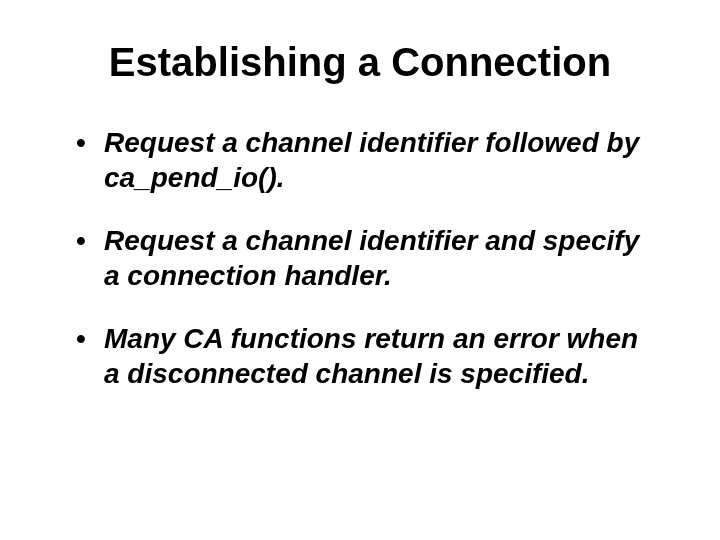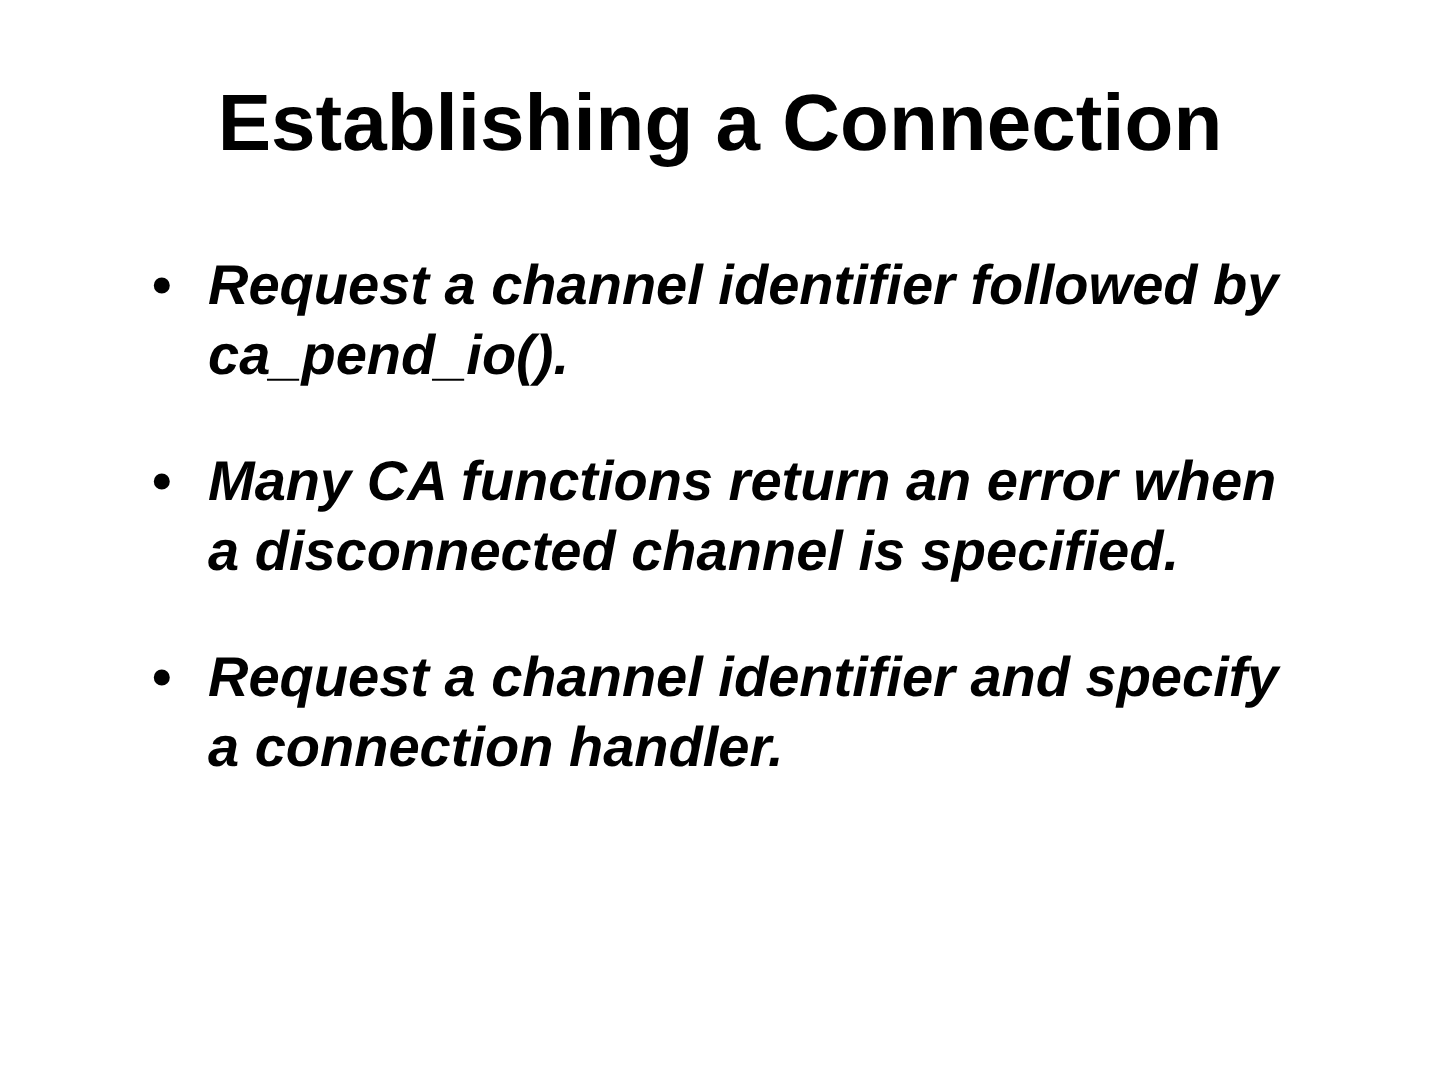--- a/index.html
+++ b/index.html
@@ -45,16 +45,16 @@
     font-style: normal;
   }
 </style>
 </head>
 <body>
 
 <div class="slide">
   <div class="title">Establishing a Connection</div>
   <ul class="bullets">
     <li>Request a channel identifier followed by ca_pend_io().</li>
+    <li>Request a channel identifier and specify a connection handler.</li>
     <li>Many CA functions return an error when a disconnected channel is specified.</li>
-    <li>Request a channel identifier and specify a connection handler.</li>
   </ul>
 </div>
 
 </body></html>

